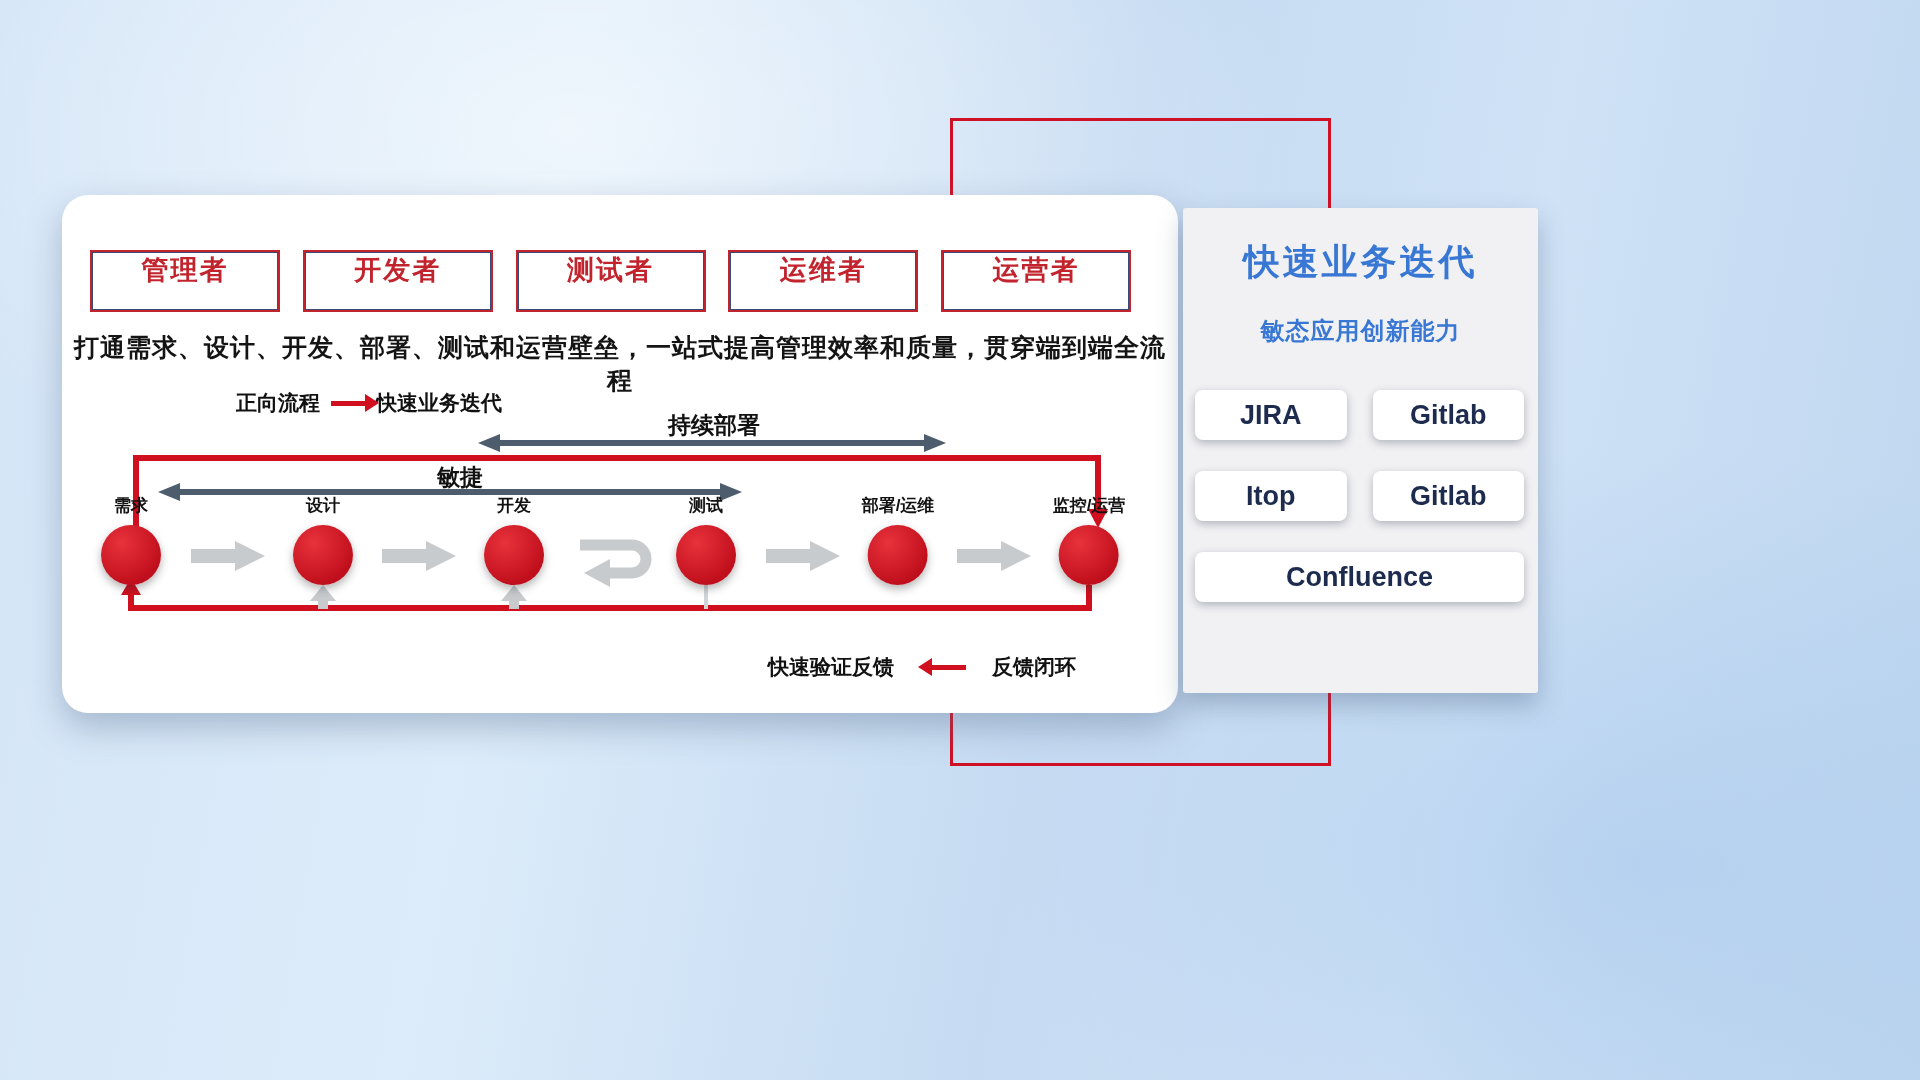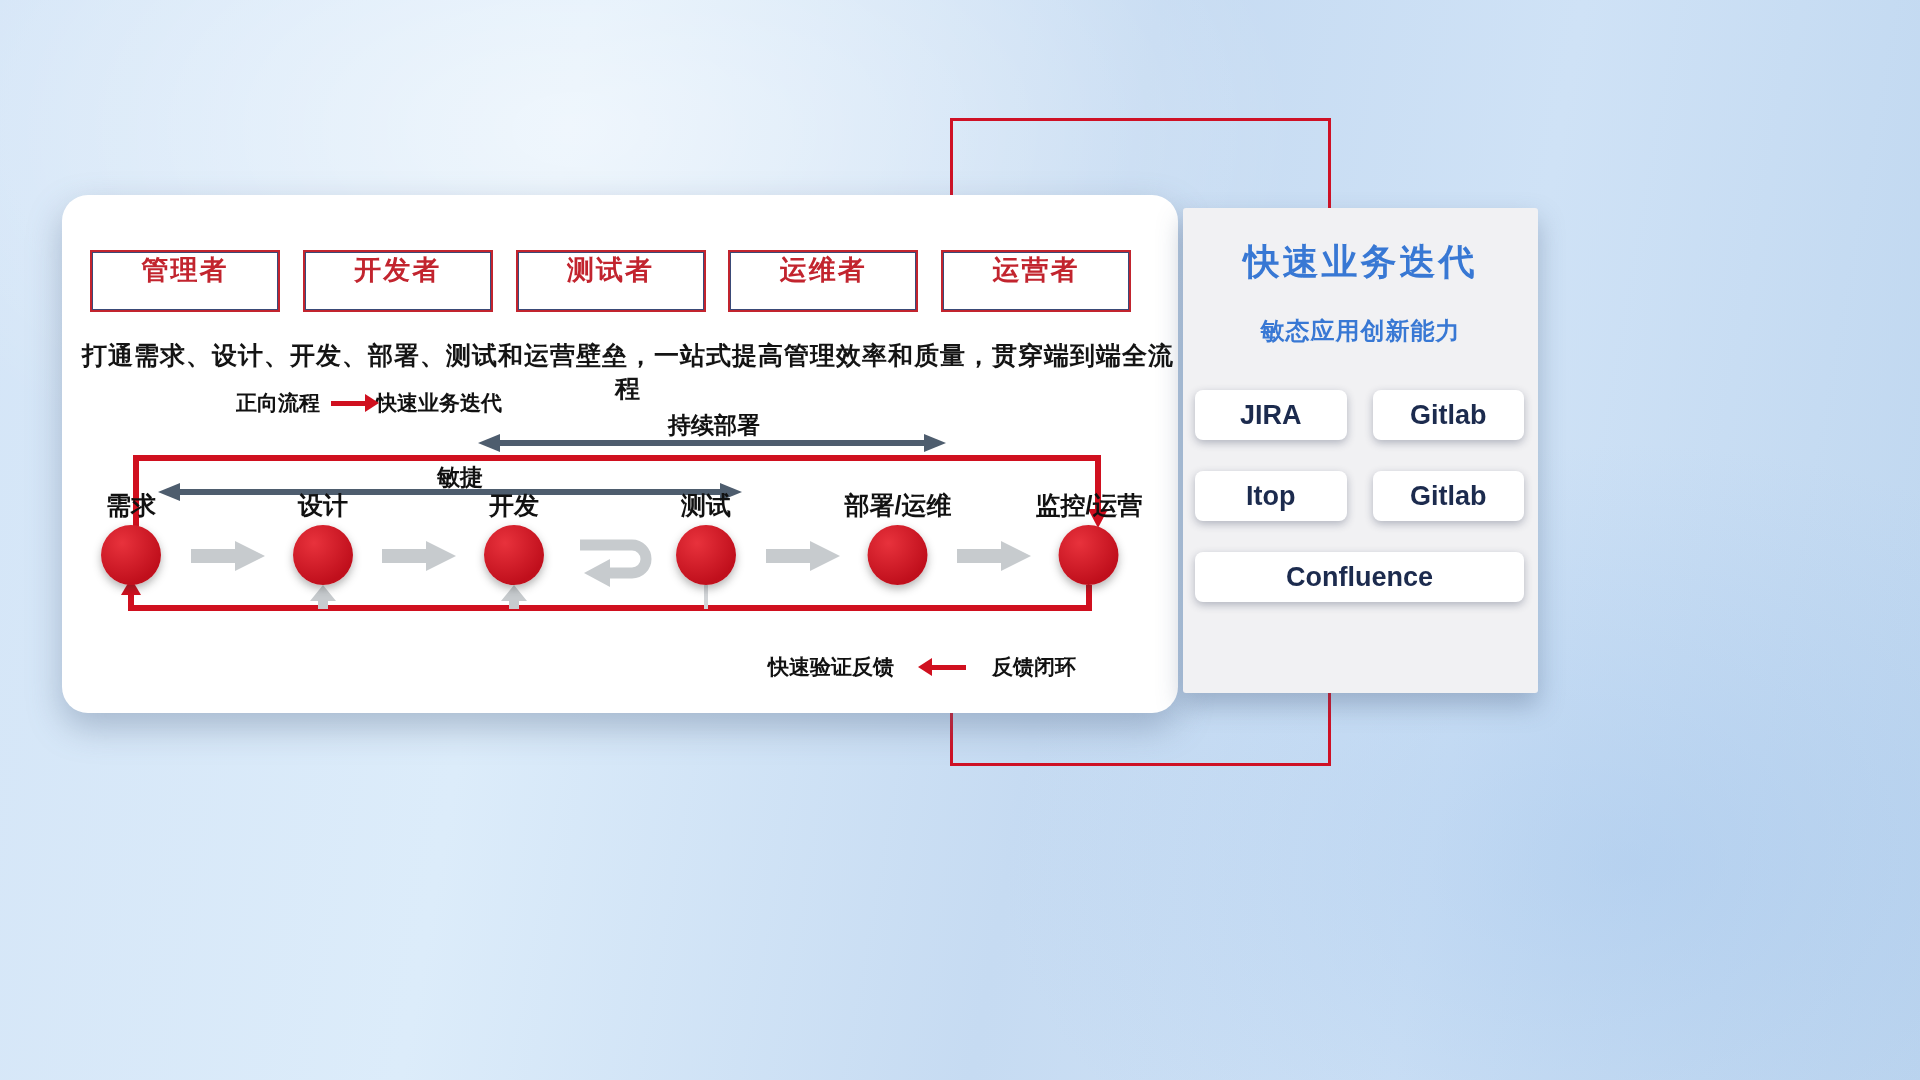--- a/index.html
+++ b/index.html
@@ -33,21 +33,21 @@
     display:flex;justify-content:space-between;
   }
   .role-box{
     width:190px;height:62px;box-sizing:border-box;background:#fff;
     border:2px solid #c2242e;box-shadow:inset 0 0 0 1px #3a4a78;
     display:flex;align-items:flex-start;justify-content:center;
   }
   .role-box span{color:#c2242e;font-size:27px;font-weight:700;letter-spacing:2px;}
 
   .headline{
-    position:absolute;left:0;top:136px;width:100%;margin:8px;text-align:center;
+    position:absolute;left:0;top:136px;width:100%;margin:0;text-align:center;
     font-size:25px;font-weight:700;color:#141414;letter-spacing:1px;
   }
 
   .legend{display:flex;align-items:center;font-size:21px;font-weight:700;color:#111;}
   .legend-forward{position:absolute;left:174px;top:194px;gap:11px;}
   .legend-feedback{position:absolute;left:706px;top:458px;gap:0;text-align:center;}
   .legend-feedback .lf-label{margin-right:38px;}
   .legend-feedback .lf-value{margin-left:26px;}
 
   .arrow-line{display:inline-block;width:34px;height:5px;background:#d0101f;position:relative;}
@@ -63,21 +63,21 @@
   .diagram{position:absolute;left:0;top:0;width:1116px;height:518px;pointer-events:none;}
 
   .span-label{
     position:absolute;transform:translateX(-50%);
     font-size:23px;font-weight:700;color:#111;white-space:nowrap;
   }
   .span-label.agile{left:398px;top:267px;}
   .span-label.cd{left:652px;top:215px;}
 
   .node{position:absolute;top:297px;transform:translateX(-50%);display:flex;flex-direction:column;align-items:center;}
-  .node-label{height:27px;line-height:27px;font-size:25px;font-weight:700;color:#111;margin-bottom:6px;white-space:nowrap;}
+  .node-label{height:27px;line-height:27px;font-size:17px;font-weight:700;color:#111;margin-bottom:6px;white-space:nowrap;}
   .node-circle{
     width:60px;height:60px;border-radius:50%;
     background:radial-gradient(circle at 35% 30%, #e8323c, #c00f1c 72%);
     box-shadow:0 4px 8px rgba(40,40,40,.35);
   }
 
   
   .side-panel{
     position:absolute;left:1183px;top:208px;width:355px;height:485px;
     background:#f1f1f3;border-radius:3px;z-index:3;

